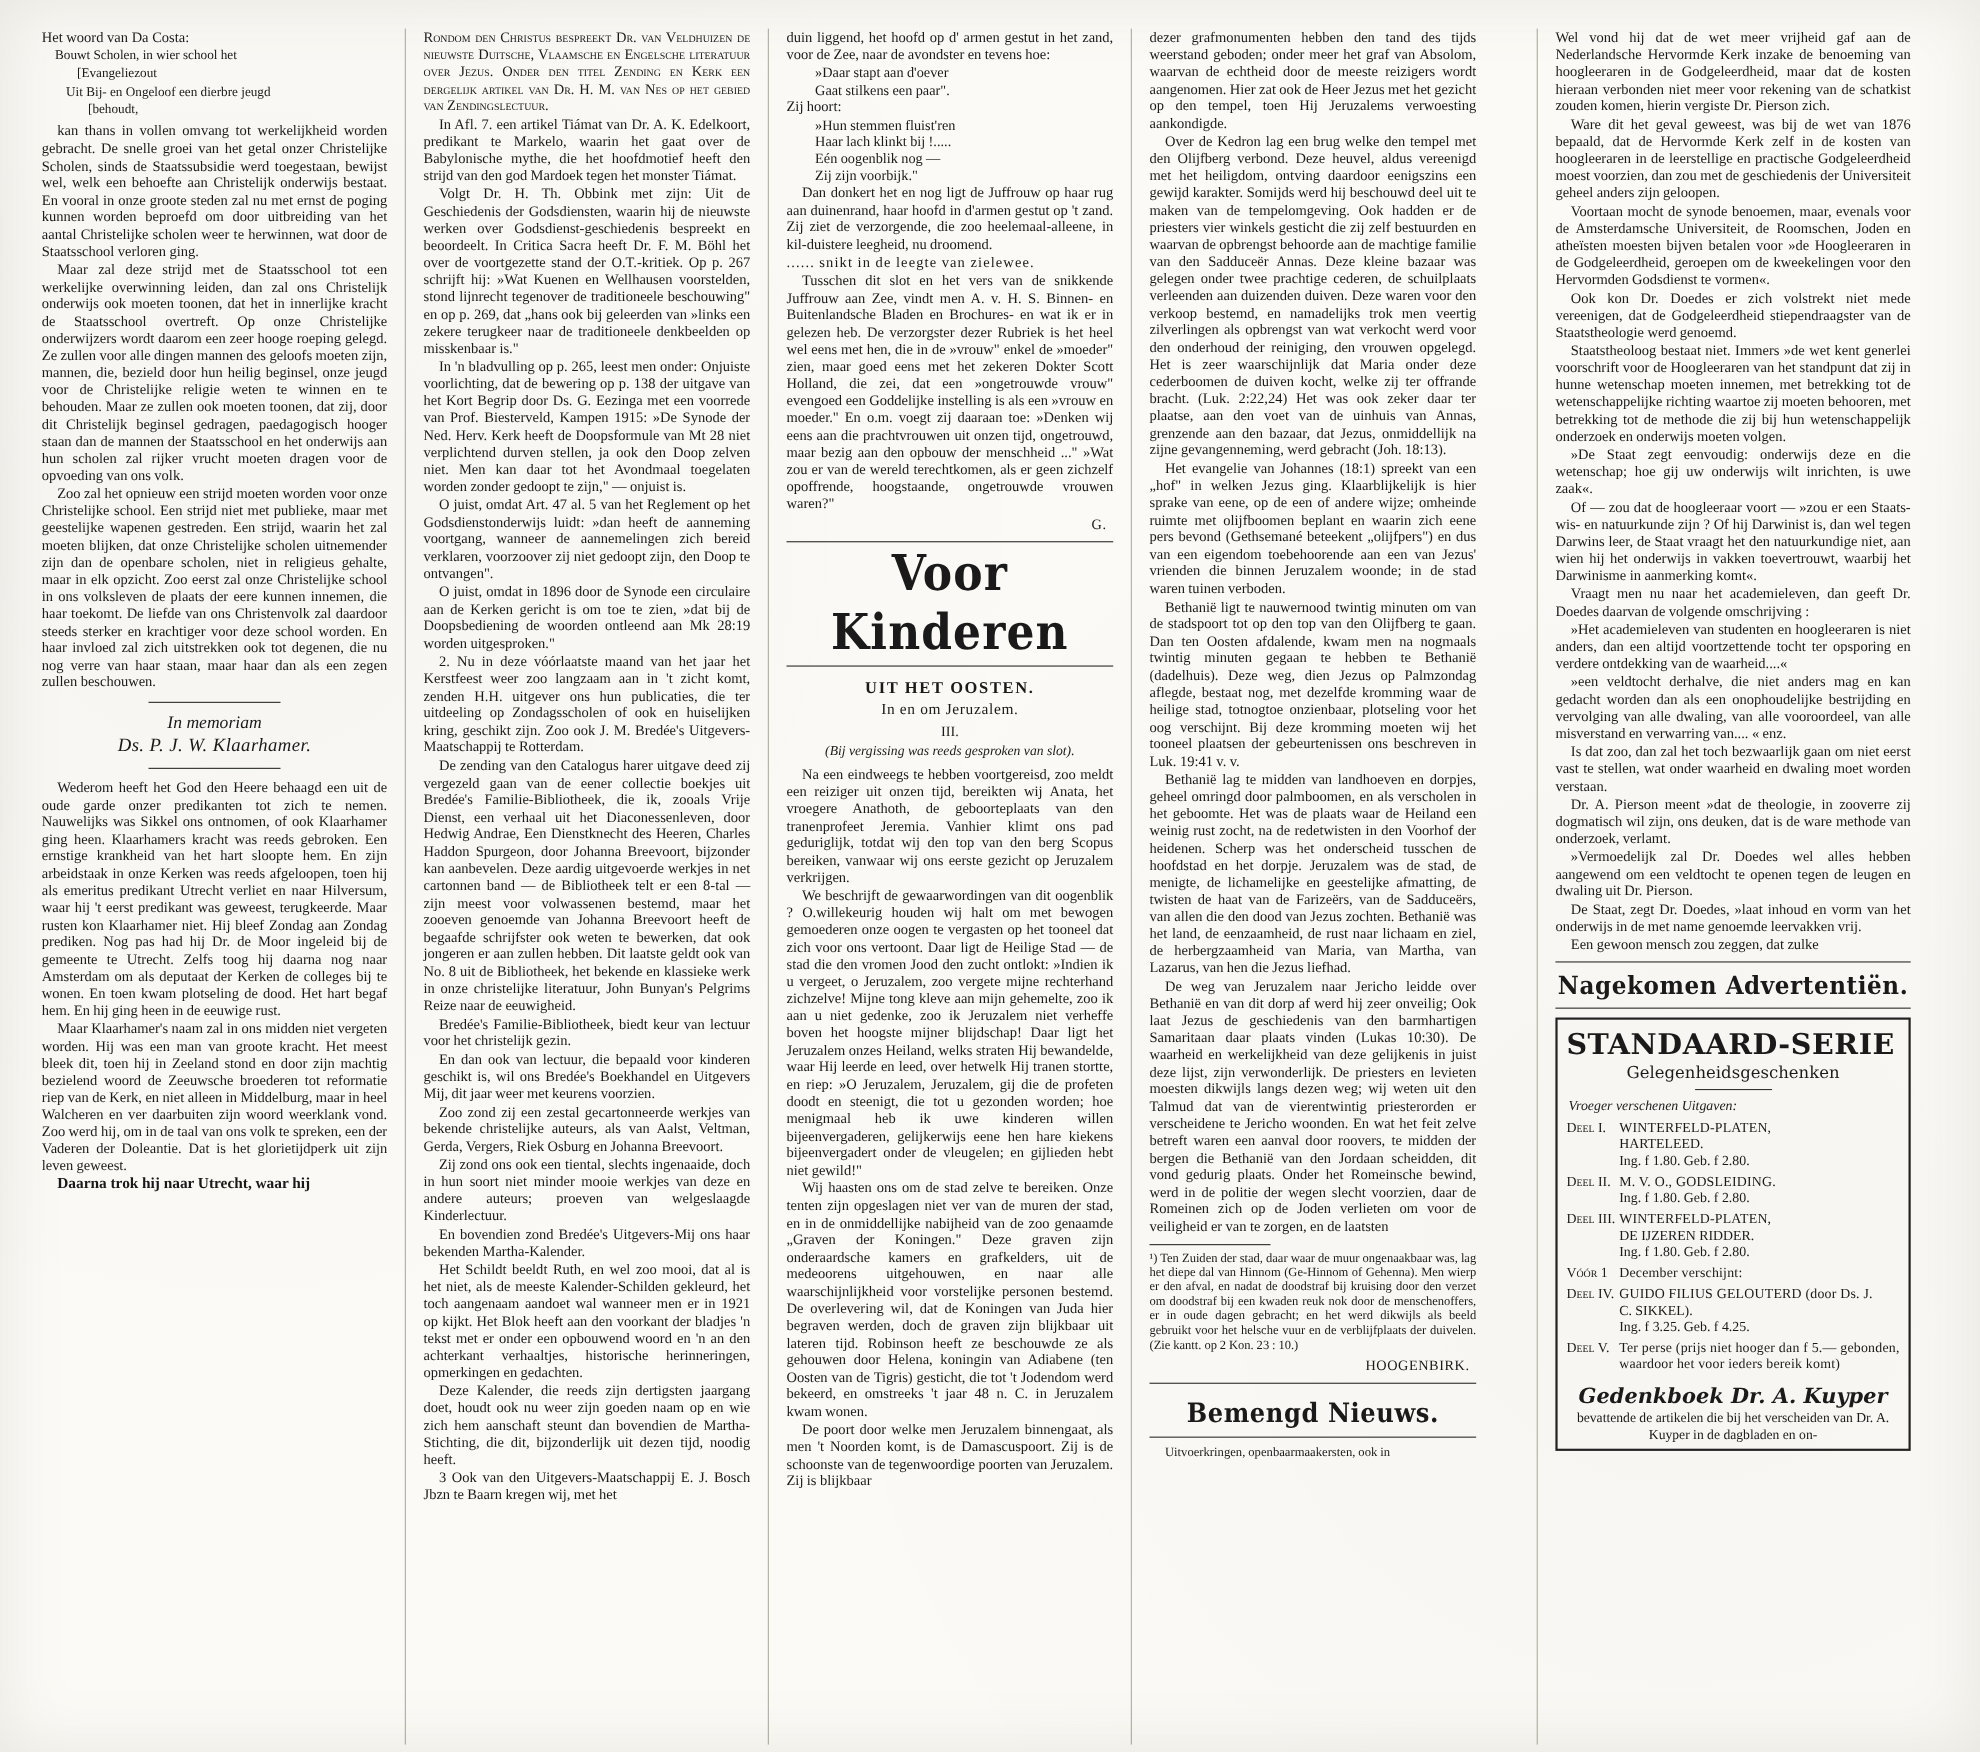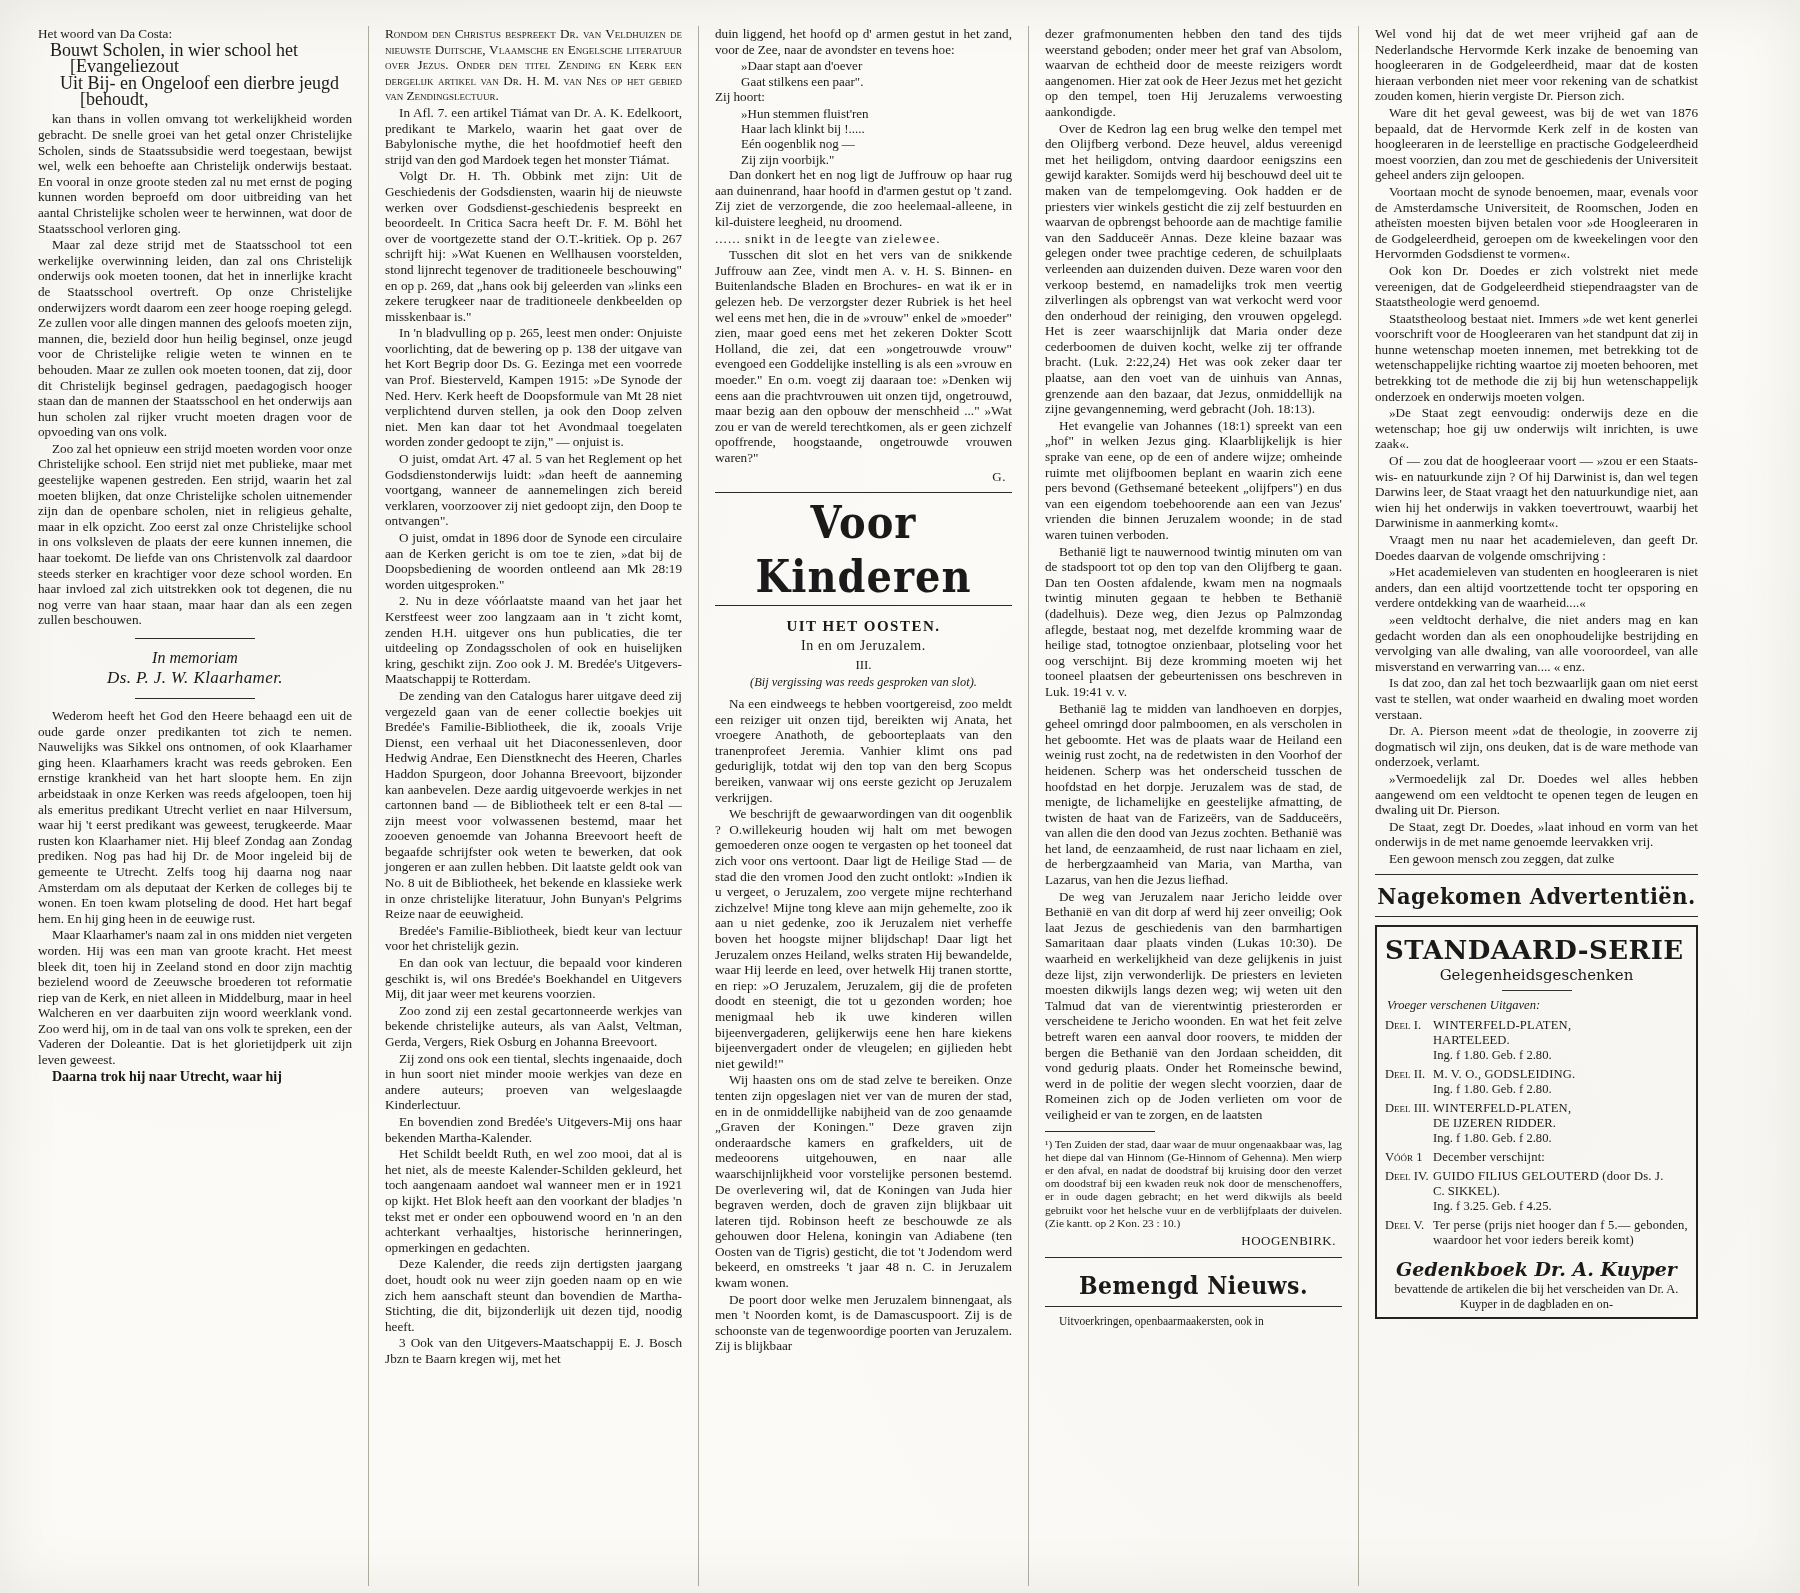--- a/index.html
+++ b/index.html
@@ -38,41 +38,41 @@
     border-left: 1px solid #b0aca0;
     padding-left: 16px;
   }
   .col {
     padding-right: 16px;
   }
   .c1 { width: 330px; }
   .c2 { width: 330px; }
   .c3 { width: 330px; }
   .c4 { width: 330px; }
-  .c5 { width: 340px; padding-right: 0; }
+  .c5 { width: 340px; padding-right: 0; margin-left: 39px; }
 
   p {
     margin: 0 0 1px 0;
     text-align: justify;
     font-size: 13.2px;
     line-height: 15.6px;
     text-indent: 14px;
     hyphens: auto;
     -webkit-hyphens: auto;
     word-spacing: -0.2px;
   }
   p.noind { text-indent: 0; }
   .sc { font-variant: small-caps; }
   .lead {
     font-size: 13.2px;
     line-height: 15.8px;
     text-align: left;
   }
   .motto {
-    font-size: 18px;
+    font-size: 12px;
     line-height: 16.4px;
     margin-bottom: 4px;
   }
   .motto .l2 { padding-left: 12px; }
   .motto .l3 { padding-left: 22px; }
   .motto .l4 { padding-left: 32px; }
   .motto .l5 { padding-left: 42px; }
 
   .rule-thin {
     border: 0;

